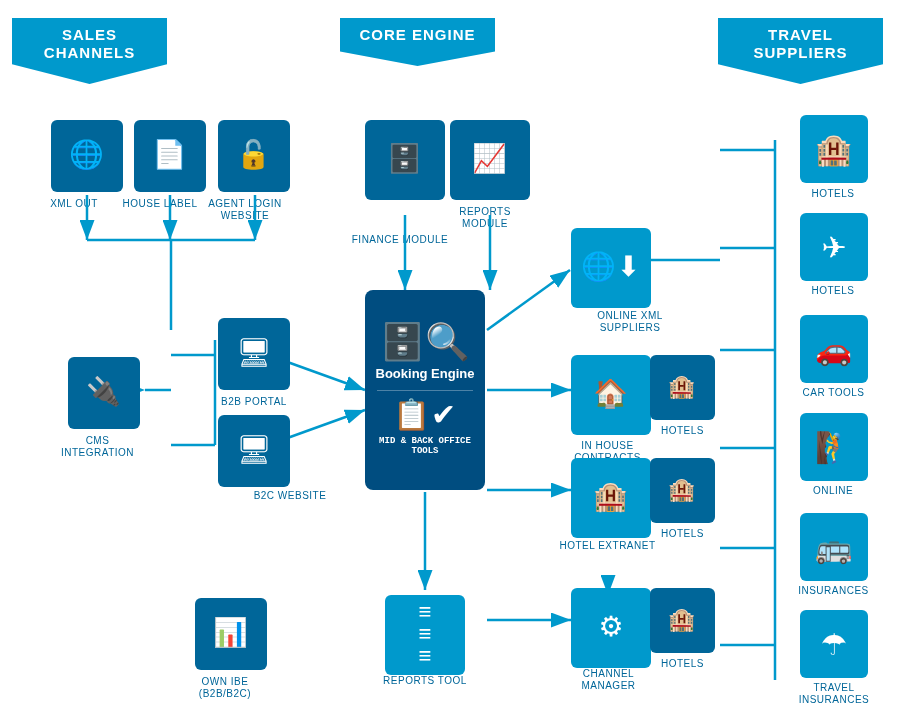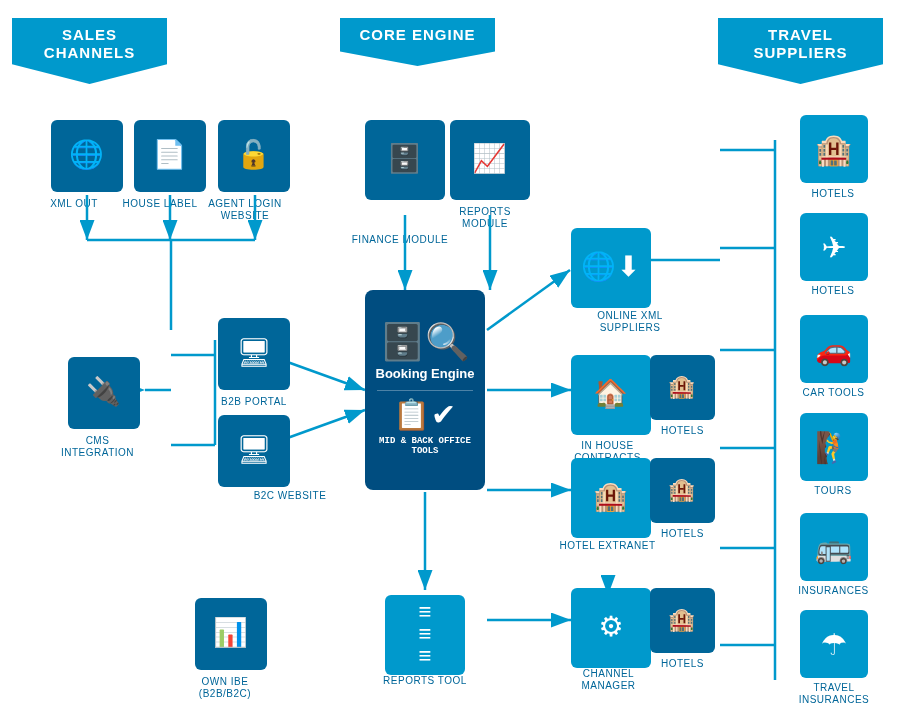--- a/index.html
+++ b/index.html
@@ -329,21 +329,21 @@
   <div class="box-label" style="left:793px;top:285px;width:80px;color:#006699;">HOTELS</div>
 
   <div class="supplier-box" style="left:800px;top:315px;">
     <span>🚗</span>
   </div>
   <div class="box-label" style="left:786px;top:387px;width:95px;color:#006699;">CAR TOOLS</div>
 
   <div class="supplier-box" style="left:800px;top:413px;">
     <span>🧗</span>
   </div>
-  <div class="box-label" style="left:793px;top:485px;width:80px;color:#006699;">TOURS</div>
+  <div class="box-label" style="left:793px;top:485px;width:80px;color:#006699;">ONLINE</div>
 
   <div class="supplier-box" style="left:800px;top:513px;">
     <span>🚌</span>
   </div>
   <div class="box-label" style="left:786px;top:585px;width:95px;color:#006699;">INSURANCES</div>
 
   <div class="supplier-box" style="left:800px;top:610px;">
     <span>☂</span>
   </div>
   <div class="box-label" style="left:784px;top:682px;width:100px;color:#006699;">TRAVEL INSURANCES</div>

